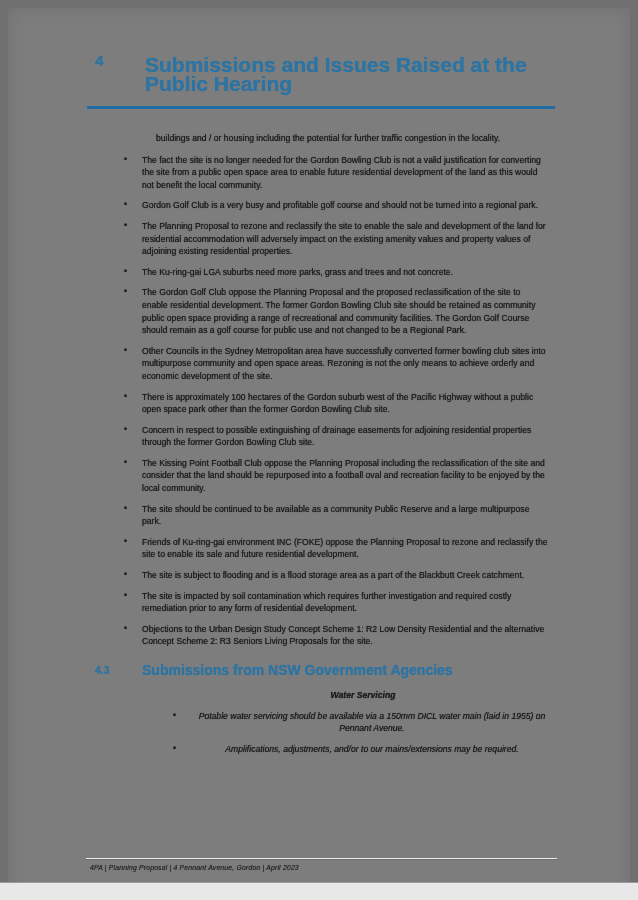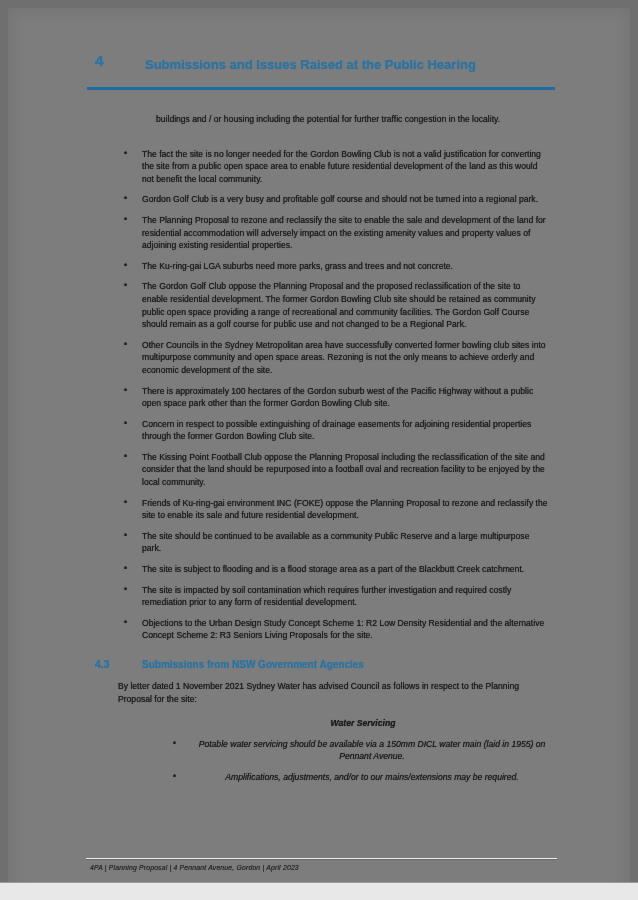--- a/index.html
+++ b/index.html
@@ -31,45 +31,45 @@
     filter: blur(0.35px);
     text-shadow: 0 0 0.8px currentColor;
   }
   .title-row { position: relative; }
   .sec-num {
     position: absolute; left: 10px; top: 0;
     font-size: 15.5px; font-weight: bold; color: #2d74a3;
   }
   h1.page-title {
     margin: 0 0 0 60px; width: 404px;
-    font-size: 13px; line-height: 19px;
+    font-size: 21px; line-height: 19px;
     font-weight: bold; color: #2d74a3;
   }
   .rule {
     margin: 13px 0 0 2px; width: 468px; height: 3px;
     background: #1e6ca3;
   }
   p.intro { margin: 23px 0 0 71px; width: 392px; }
-  .bullets { margin-top: 22px; }
+  .bullets { margin-top: 9px; }
   .bullet {
     position: relative;
     margin: 8px 0 0 32px; padding-left: 25px; width: 406px;
   }
   .bullet::before {
     content: "\2022";
     position: absolute; left: 7px; top: -1px;
   }
   .subsec-row { position: relative; margin-top: 16px; }
   .sub-num {
     position: absolute; left: 10px; top: 0;
     font-size: 10.5px; font-weight: bold; color: #2d74a3;
   }
   h2.subsec-title {
     margin: 0 0 0 57px;
-    font-size: 10px; line-height: 13px;
+    font-size: 14px; line-height: 13px;
     font-weight: bold; color: #2d74a3;
   }
   p.para { margin: 9px 0 0 33px; width: 430px; }
   .quote { margin: 12px 0 0 83px; font-style: italic; text-align: center; }
   .q-head { margin: 0; font-weight: bold; }
   .qbullet {
     position: relative;
     margin: 8px 8px 0 5px; padding-left: 23px; width: 352px;
   }
   .qbullet::before {
@@ -122,33 +122,32 @@
     <div class="bullets">
       <div class="bullet"><span>The fact the site is no longer needed for the Gordon Bowling Club is not a valid justification for converting the site from a public open space area to enable future residential development of the land as this would not benefit the local community.</span></div>
       <div class="bullet"><span>Gordon Golf Club is a very busy and profitable golf course and should not be turned into a regional park.</span></div>
       <div class="bullet"><span>The Planning Proposal to rezone and reclassify the site to enable the sale and development of the land for residential accommodation will adversely impact on the existing amenity values and property values of adjoining existing residential properties.</span></div>
       <div class="bullet"><span>The Ku-ring-gai LGA suburbs need more parks, grass and trees and not concrete.</span></div>
       <div class="bullet"><span>The Gordon Golf Club oppose the Planning Proposal and the proposed reclassification of the site to enable residential development. The former Gordon Bowling Club site should be retained as community public open space providing a range of recreational and community facilities. The Gordon Golf Course should remain as a golf course for public use and not changed to be a Regional Park.</span></div>
       <div class="bullet"><span>Other Councils in the Sydney Metropolitan area have successfully converted former bowling club sites into multipurpose community and open space areas. Rezoning is not the only means to achieve orderly and economic development of the site.</span></div>
       <div class="bullet"><span>There is approximately 100 hectares of the Gordon suburb west of the Pacific Highway without a public open space park other than the former Gordon Bowling Club site.</span></div>
       <div class="bullet"><span>Concern in respect to possible extinguishing of drainage easements for adjoining residential properties through the former Gordon Bowling Club site.</span></div>
       <div class="bullet"><span>The Kissing Point Football Club oppose the Planning Proposal including the reclassification of the site and consider that the land should be repurposed into a football oval and recreation facility to be enjoyed by the local community.</span></div>
+      <div class="bullet"><span>The site should be continued to be available as a community Public Reserve and a large multipurpose park.</span></div>
       <div class="bullet"><span>Friends of Ku-ring-gai environment INC (FOKE) oppose the Planning Proposal to rezone and reclassify the site to enable its sale and future residential development.</span></div>
-      <div class="bullet"><span>The site should be continued to be available as a community Public Reserve and a large multipurpose park.</span></div>
       <div class="bullet"><span>The site is subject to flooding and is a flood storage area as a part of the Blackbutt Creek catchment.</span></div>
       <div class="bullet"><span>The site is impacted by soil contamination which requires further investigation and required costly remediation prior to any form of residential development.</span></div>
       <div class="bullet"><span>Objections to the Urban Design Study Concept Scheme 1: R2 Low Density Residential and the alternative Concept Scheme 2: R3 Seniors Living Proposals for the site.</span></div>
     </div>
 
     <div class="subsec-row">
       <span class="sub-num">4.3</span>
       <h2 class="subsec-title">Submissions from NSW Government Agencies</h2>
     </div>
 
-    <p class="para">By letter dated 1 November 2021 Sydney Water has advised Council as follows in respect to the Planning Proposal for the site:</p>
 
     <div class="quote">
       <p class="q-head">Water Servicing</p>
       <div class="qbullet"><span>Potable water servicing should be available via a 150mm DICL water main (laid in 1955) on Pennant Avenue.</span></div>
       <div class="qbullet"><span>Amplifications, adjustments, and/or to our mains/extensions may be required.</span></div>
     </div>
 
   </div>
 
   <div class="footer-rule"></div>

